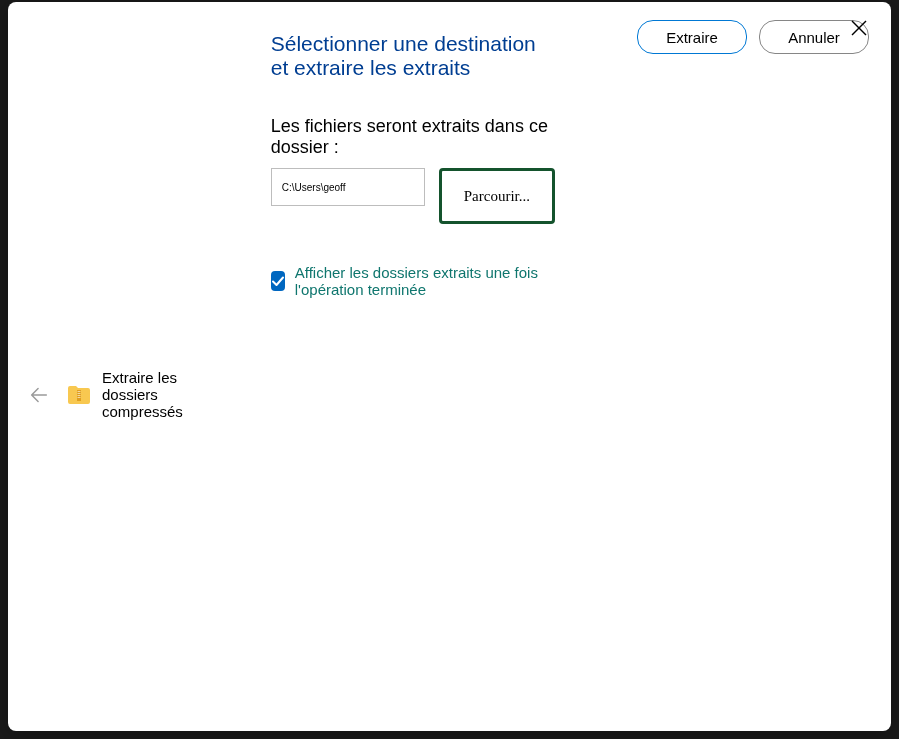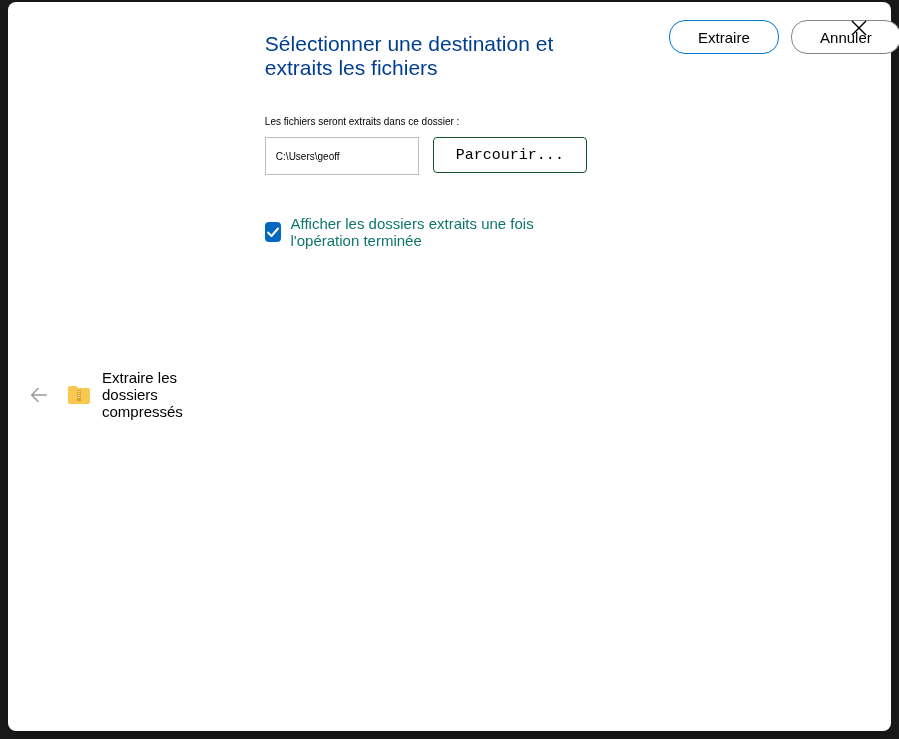--- a/index.html
+++ b/index.html
@@ -77,48 +77,48 @@
       flex: 1;
       padding: 30px 60px 20px 60px;
     }
     .main-heading {
       color: #003e92;
       font-size: 21px;
       font-weight: 400;
       margin-bottom: 36px;
     }
     .instruction {
-      font-size: 10px;
+      font-size: 18px;
       color: #000;
       margin-bottom: 10px;
     }
     .path-row {
       display: flex;
       gap: 14px;
       align-items: stretch;
       margin-bottom: 40px;
     }
     .path-input {
       flex: 1;
       height: 38px;
       border: 1px solid #bdbdbd;
       padding: 0 10px;
       font-size: 10px;
       font-family: inherit;
       outline: none;
       color: #000;
     }
     .browse-btn {
-      height: 36px;
+      height: 56px;
       padding: 0 22px;
       background: #ffffff;
-      border: 1px solid #14532d;
+      border: 3px solid #14532d;
       border-radius: 4px;
       font-size: 15px;
-      font-family: Liberation Mono, monospace;
+      font-family: Liberation Serif, serif;
       cursor: pointer;
       color: #000;
     }
     .checkbox-row {
       display: flex;
       align-items: center;
       gap: 10px;
     }
     .checkbox {
       width: 20px;
@@ -186,21 +186,21 @@
         <rect x="9.5" y="5" width="3" height="1" fill="#fff" opacity="0.6"></rect>
         <rect x="9.5" y="7" width="3" height="1" fill="#fff" opacity="0.6"></rect>
         <rect x="9.5" y="9" width="3" height="1" fill="#fff" opacity="0.6"></rect>
         <rect x="9.5" y="11" width="3" height="1" fill="#fff" opacity="0.6"></rect>
       </svg>
     </div>
     <div class="header-title">Extraire les dossiers compressés</div>
   </div>
 
   <div class="content">
-    <h1 class="main-heading">Sélectionner une destination et extraits les fichiers</h1>
+    <h1 class="main-heading">Sélectionner une destination et extraire les extraits</h1>
     <div class="instruction">Les fichiers seront extraits dans ce dossier :</div>
     <div class="path-row">
       <input type="text" class="path-input" value="C:\Users\geoff" style="">
       <button class="browse-btn">Parcourir...</button>
     </div>
     <div class="checkbox-row">
       <div class="checkbox">
         <svg viewBox="0 0 14 14">
           <path d="M2 7.5 L5.5 11 L12 3.5" stroke="#fff" stroke-width="2" fill="none" stroke-linecap="round" stroke-linejoin="round"></path>
         </svg>

